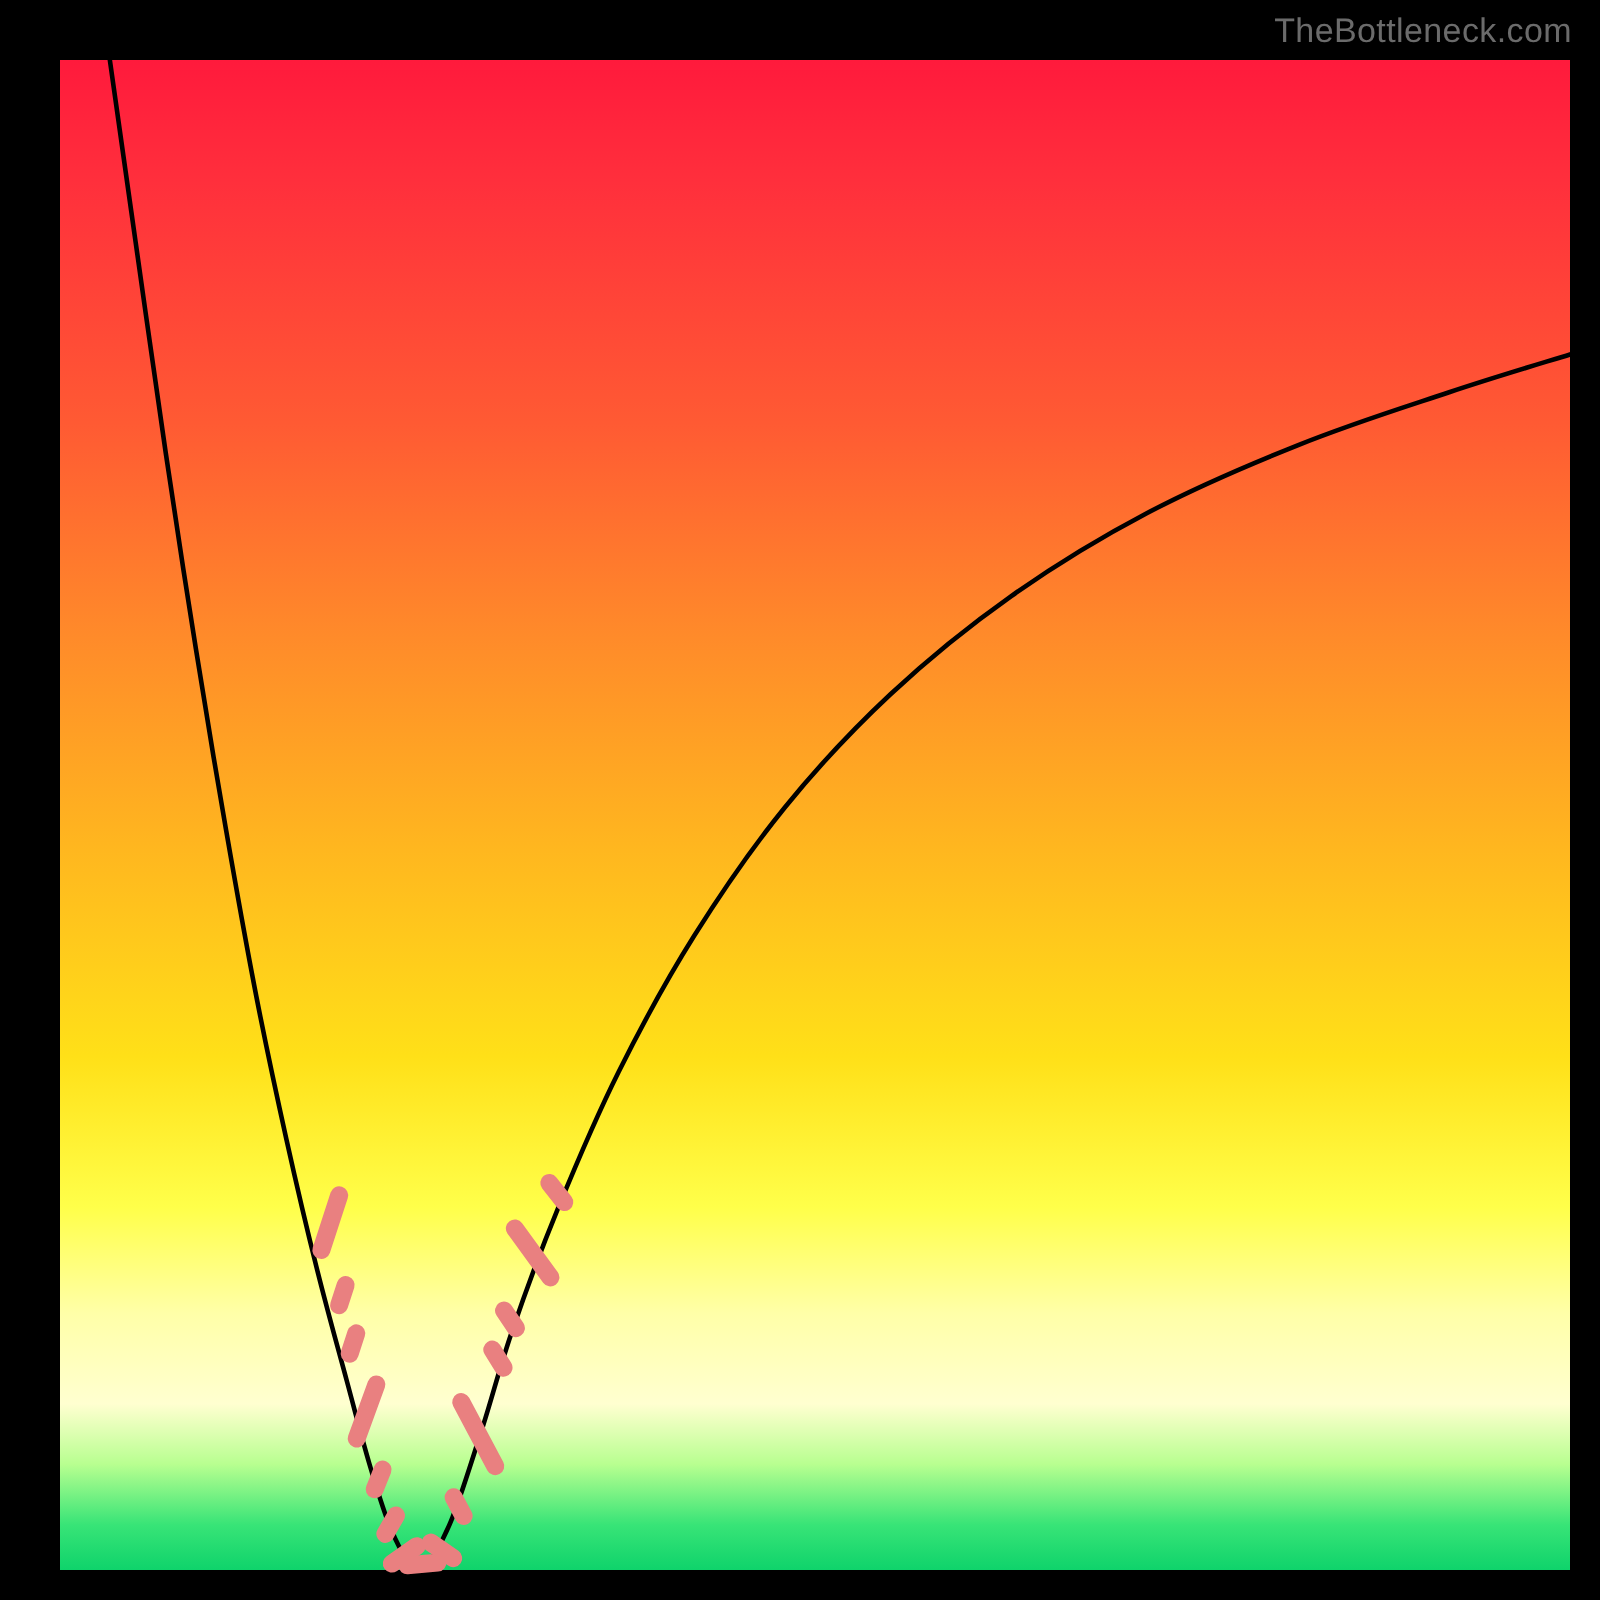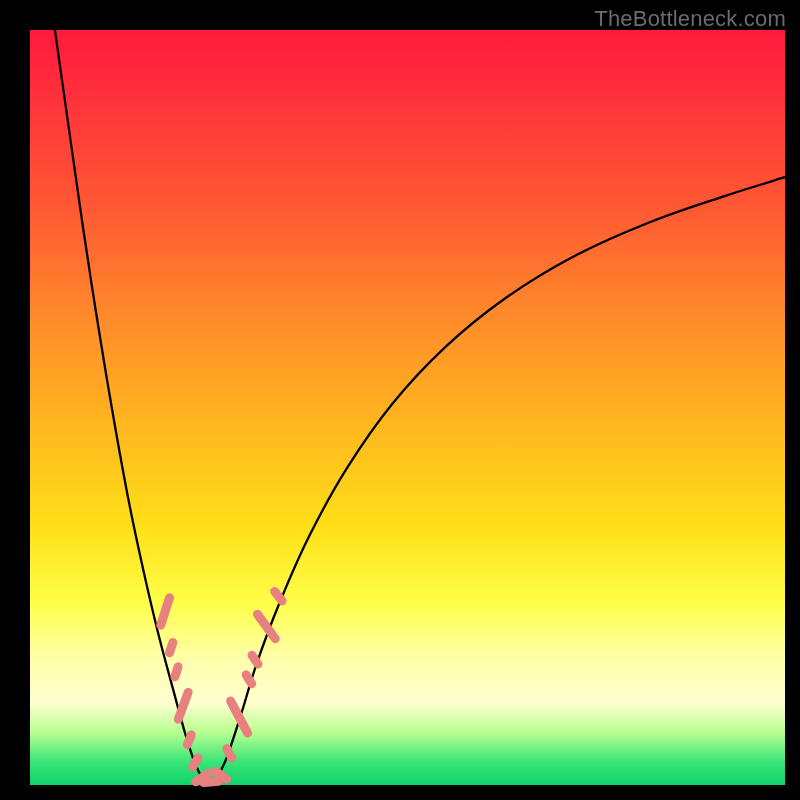--- a/index.html
+++ b/index.html
@@ -37,21 +37,21 @@
       #b8ff90 93%,
       #38e477 97%,
       #0fd36b 100%
     );
   }
   .watermark {
     position: absolute;
     top: 6px;
     right: 14px;
     color: #6b6b6b;
-    font-size: 22px;
+    font-size: 17px;
     letter-spacing: 0.2px;
     user-select: none;
   }
   svg.curves {
     position: absolute;
     left: 0;
     top: 0;
     width: 755px;
     height: 755px;
     overflow: visible;

